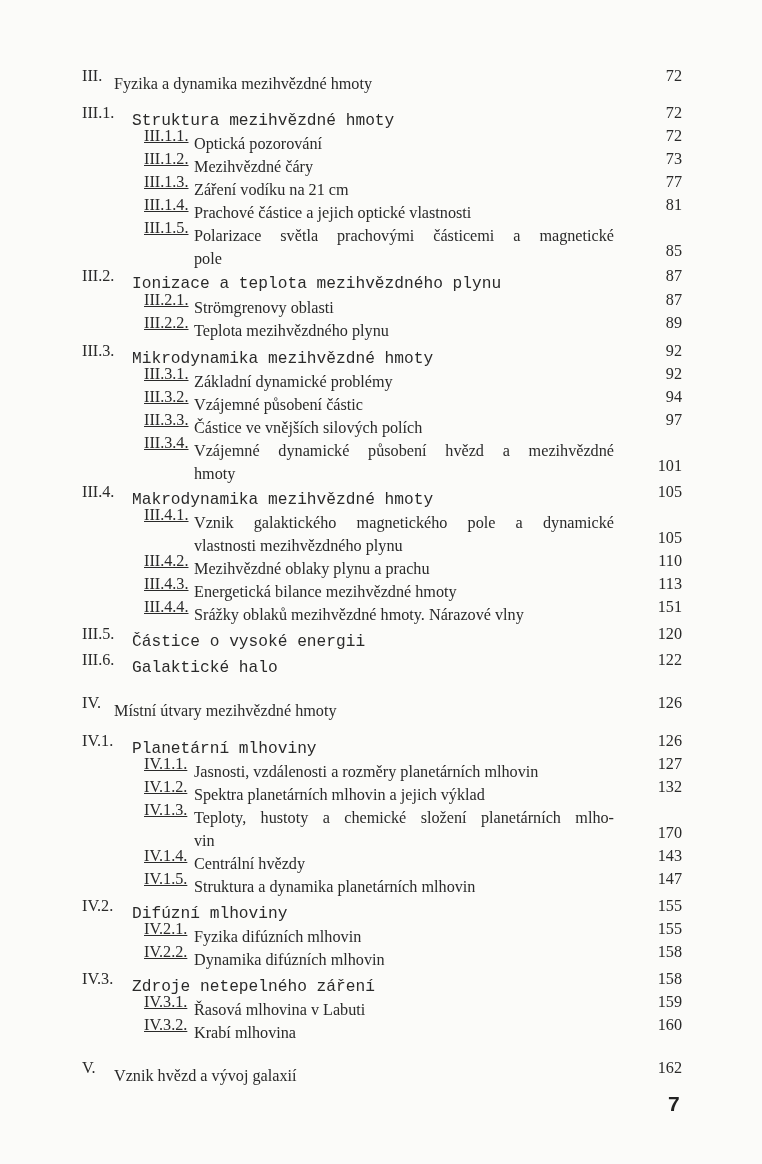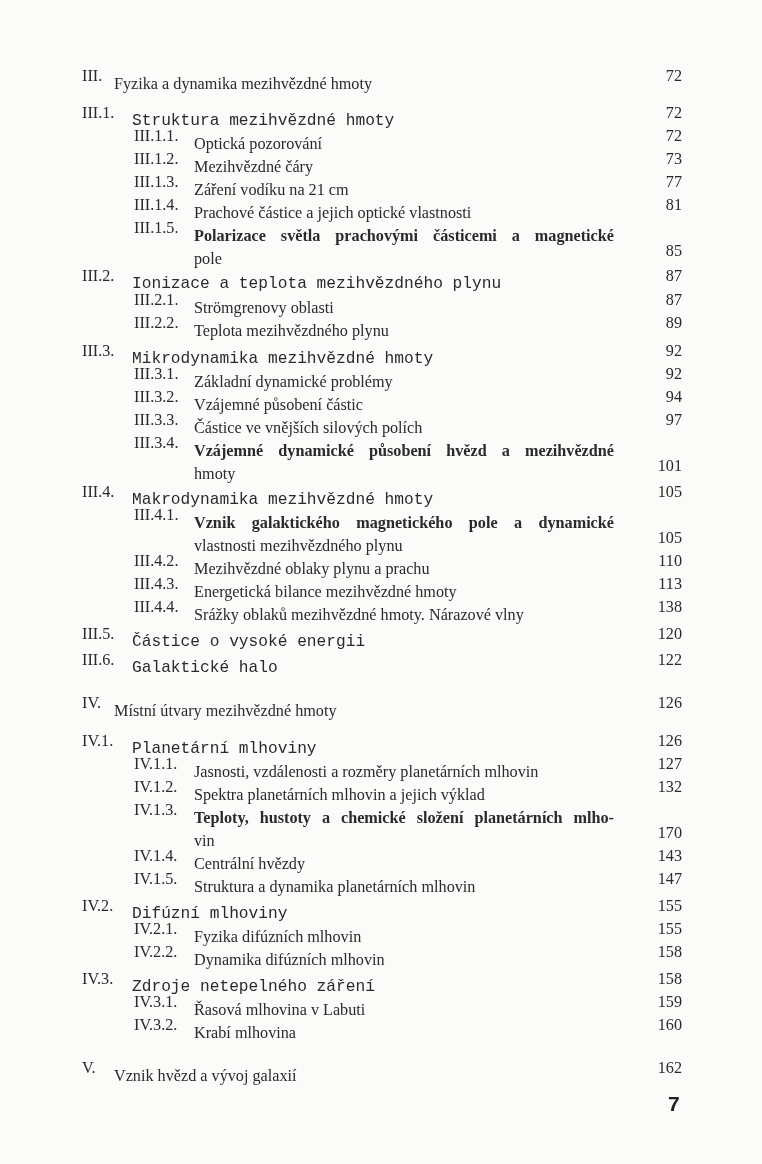--- a/index.html
+++ b/index.html
@@ -17,23 +17,23 @@
     font-size: 16.2px; line-height: 20px;
     white-space: nowrap;
   }
   .num { position: absolute; display: inline-block; }
   .title { position: absolute; display: inline-block; margin-top: 8px; }
   .pg { position: absolute; right: 0; text-align: right; }
   .lvl0 .num { left: 0; }
   .lvl0 .title { left: 32px; }
   .lvl1 .num { left: 0; }
   .lvl1 .title { left: 50px; font-family: Liberation Mono, monospace; }
-  .lvl2 .num { left: 52px; }
+  .lvl2 .num { left: 62px; text-decoration: underline; }
   .lvl2 .title { left: 112px; }
-  .wrap .title { white-space: normal; width: 420px; text-align: justify; text-align-last: justify; font-weight: bold; }
+  .wrap .title { white-space: normal; width: 420px; text-align: justify; text-align-last: justify; }
   .cont .title { left: 112px; }
   .folio {
     position: absolute; left: 668px; top: 1092px;
     font-family: "Liberation Sans", "DejaVu Sans", sans-serif;
     font-weight: bold; font-size: 21px;
     color: #222;
   }
 </style>
 </head>
 <body>
@@ -144,21 +144,21 @@
     <span class="pg">110</span>
   </div>
   <div class="row lvl2" style="top:574px">
     <span class="num">III.4.3.</span>
     <span class="title">Energetická bilance mezihvězdné hmoty</span>
     <span class="pg">113</span>
   </div>
   <div class="row lvl2" style="top:597px">
     <span class="num">III.4.4.</span>
     <span class="title">Srážky oblaků mezihvězdné hmoty. Nárazové vlny</span>
-    <span class="pg">138</span>
+    <span class="pg">151</span>
   </div>
 
   <div class="row lvl1" style="top:624px">
     <span class="num">III.5.</span>
     <span class="title">Částice o vysoké energii</span>
     <span class="pg">120</span>
   </div>
   <div class="row lvl1" style="top:650px">
     <span class="num">III.6.</span>
     <span class="title">Galaktické halo</span>

